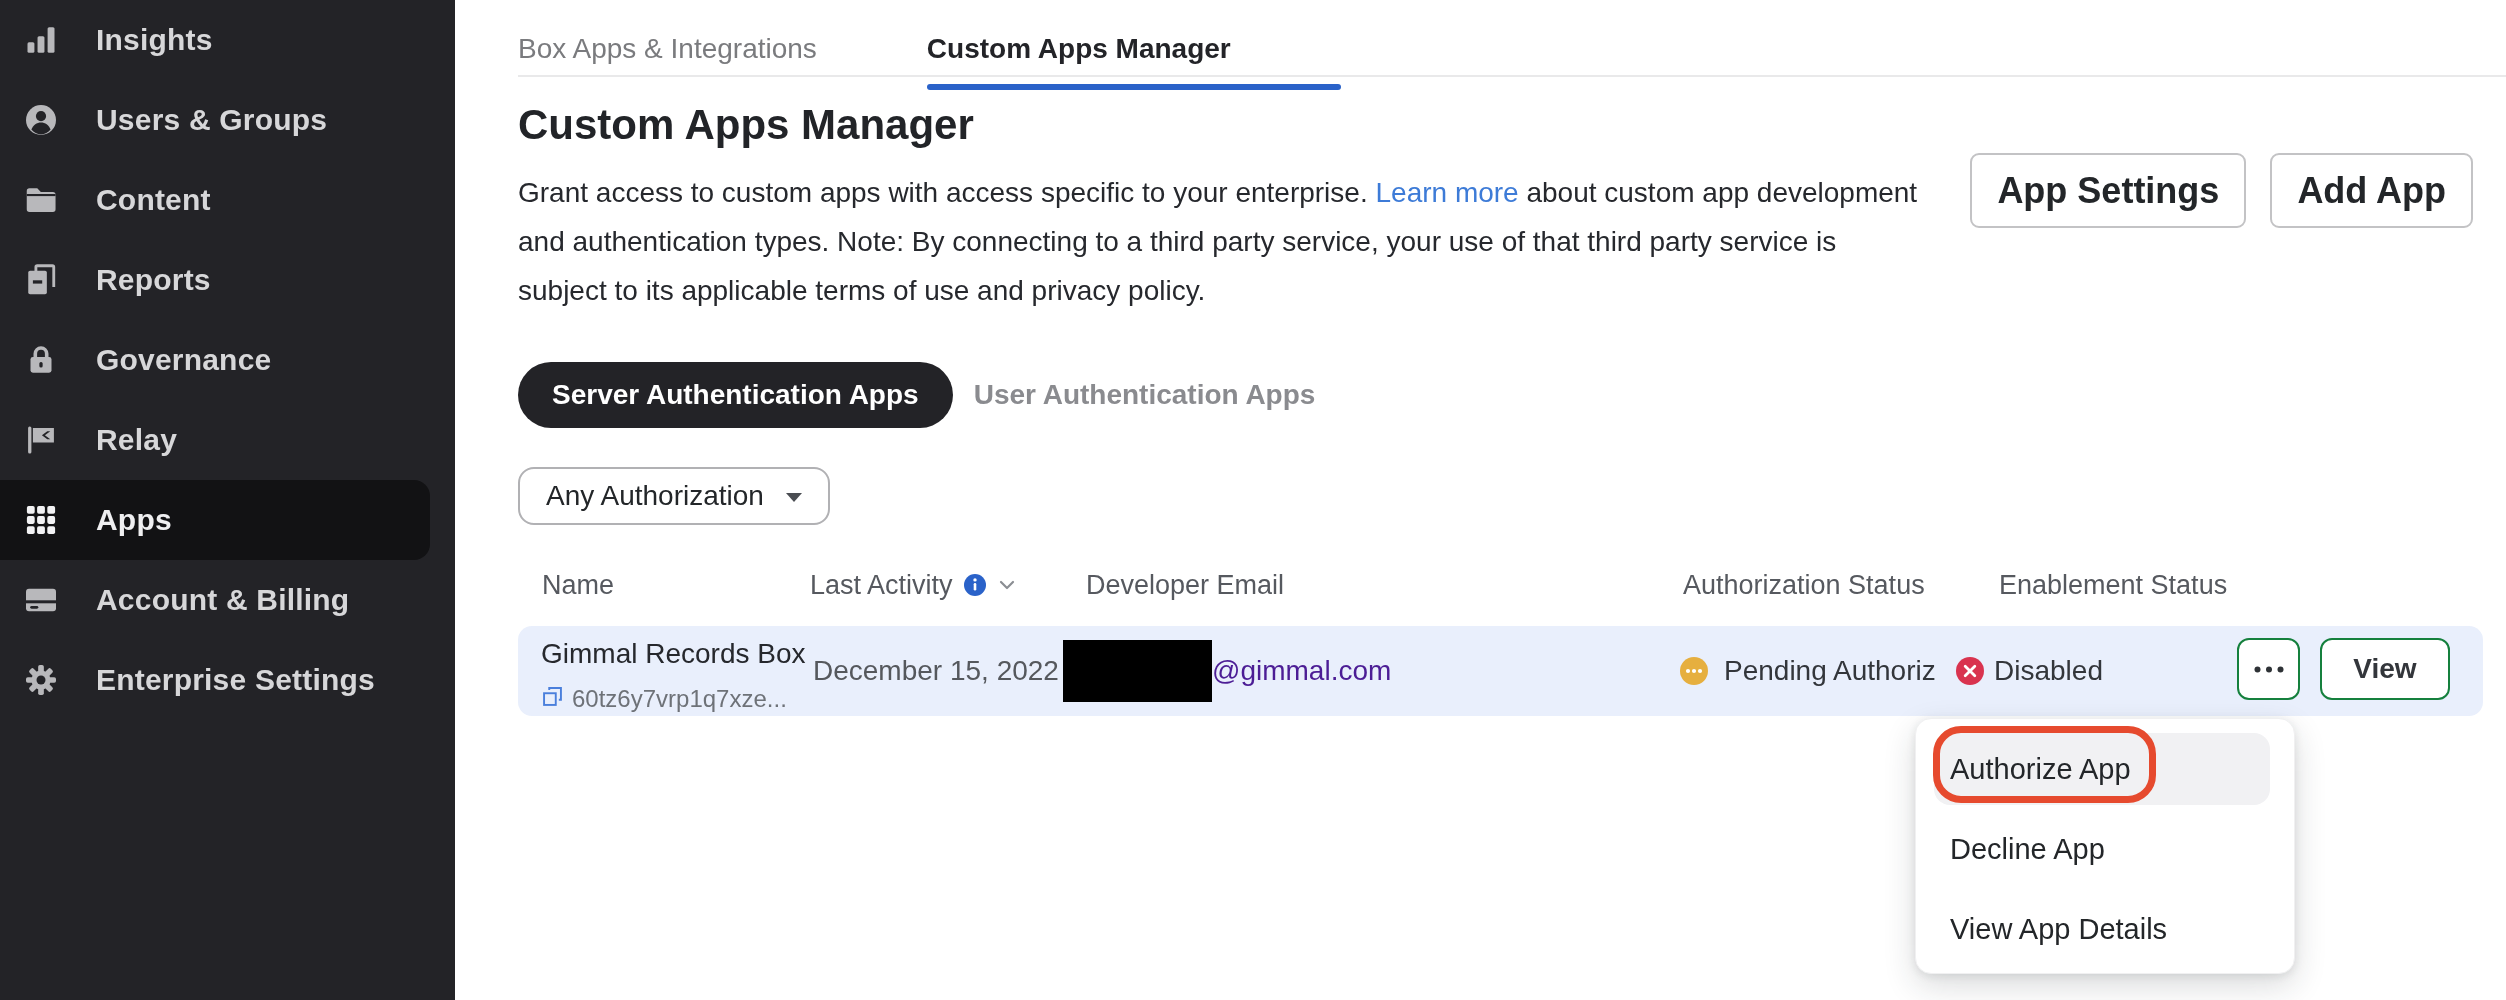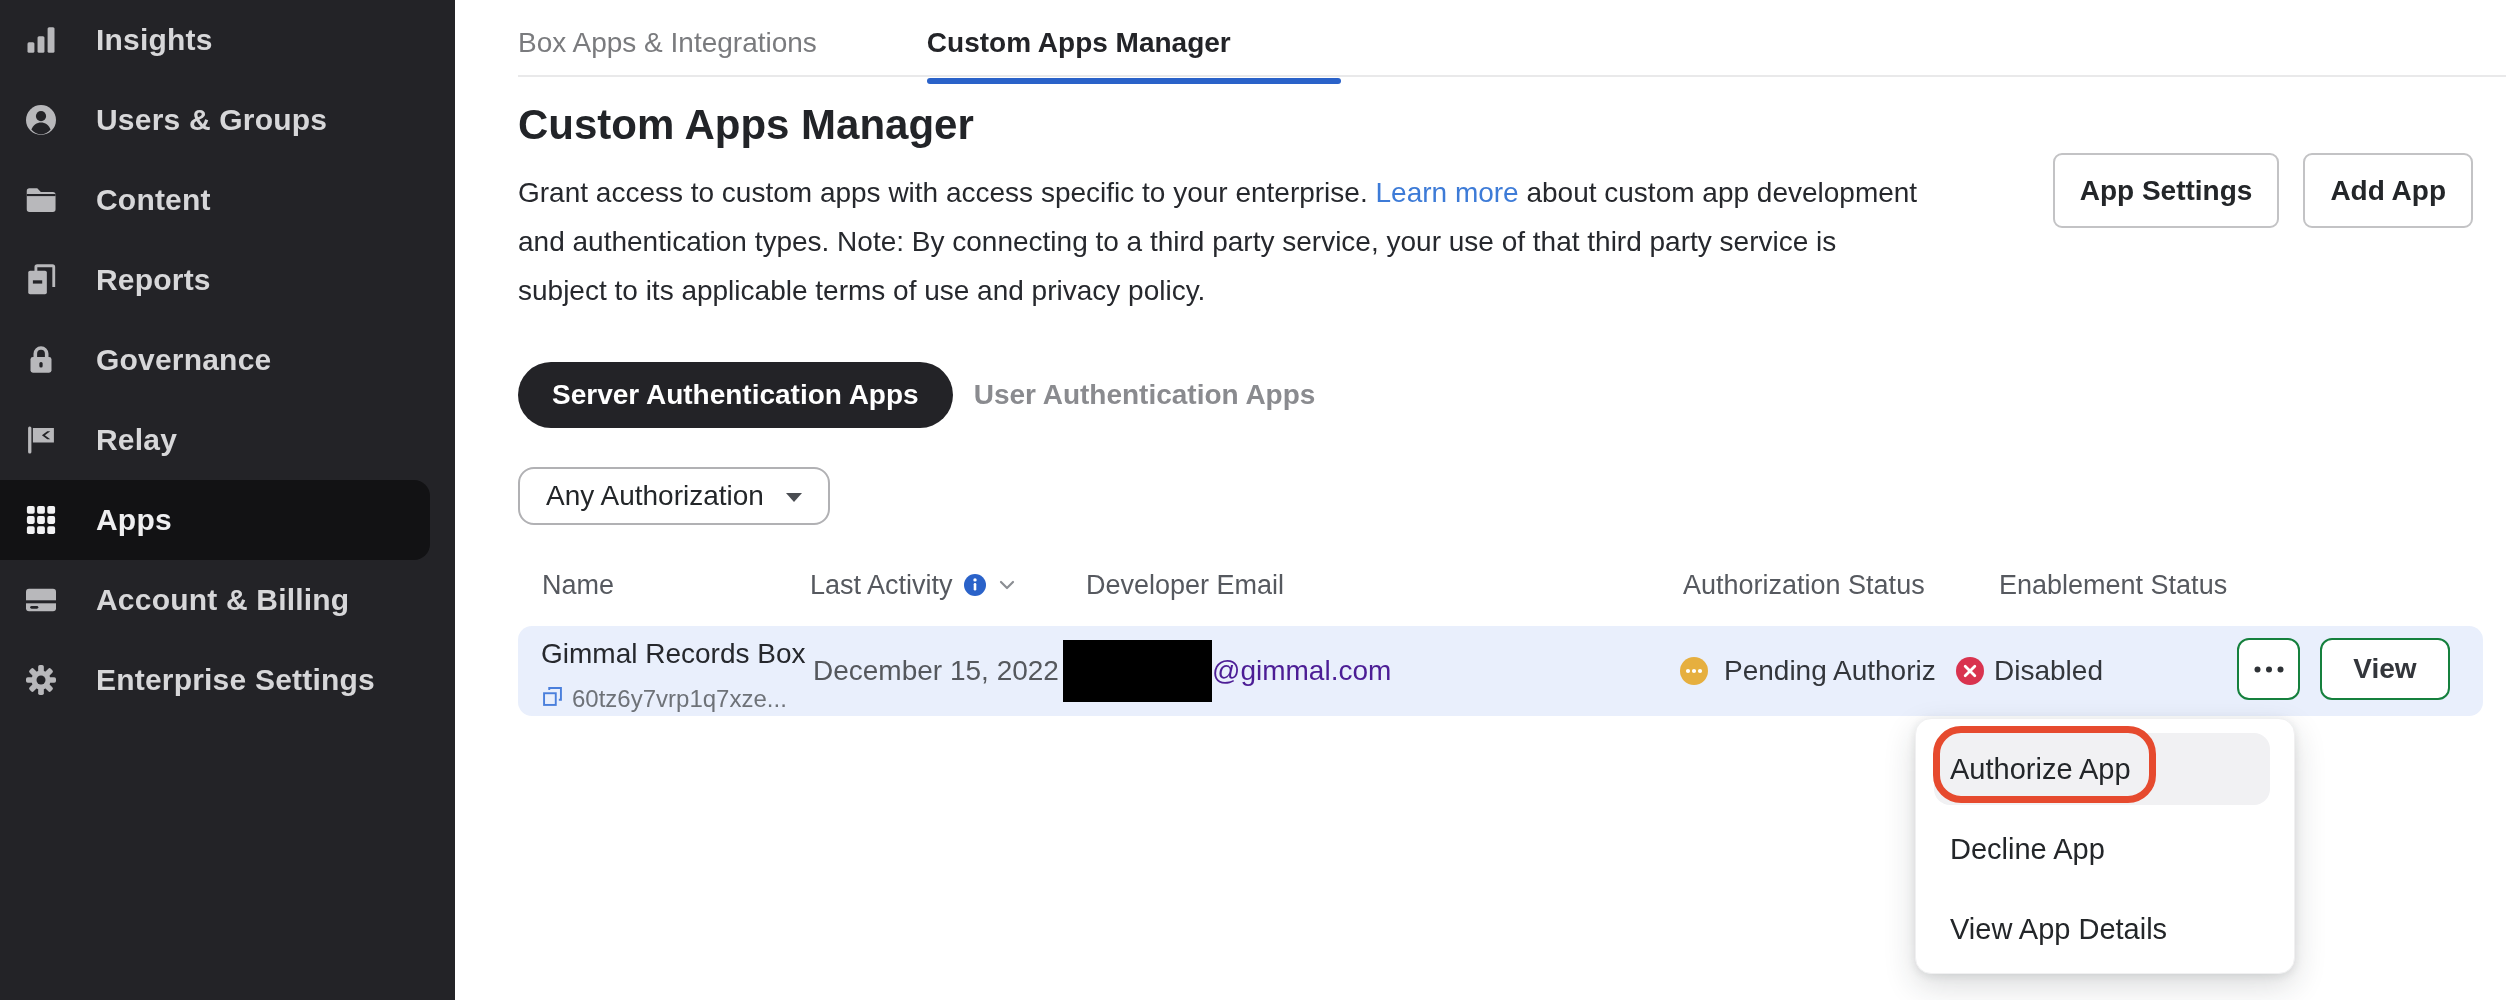--- a/index.html
+++ b/index.html
@@ -37,21 +37,21 @@
     font-size: 30px;
     font-weight: 600;
     letter-spacing: 0.2px;
     white-space: nowrap;
   }
   .nav-item.active .nav-label { color: #efeff1; }
 
   
   .tabs {
     position: absolute; left: 518px; top: 0; height: 89px;
-    display: flex; align-items: center; padding-top: 21px;
+    display: flex; align-items: flex-end; padding-top: 21px;
   }
   .tabs-underline-track {
     position: absolute; left: 518px; right: 0; top: 75px; height: 2px;
     background: #e9e9ea;
   }
   .tab {
     position: relative;
     padding-right: 110px;
     font-size: 28px;
     color: #7a7b7e;
@@ -80,21 +80,21 @@
     position: absolute; top: 153px; right: 33px;
     display: flex; gap: 24px;
   }
   .btn-outline {
     height: 75px;
     padding: 0 25px;
     background: #fff;
     border: 2px solid #c3c3c5;
     border-radius: 9px;
     font-family: inherit;
-    font-size: 28px; font-weight: 700; color: #232629;
+    font-size: 36px; font-weight: 700; color: #232629;
     cursor: pointer;
     white-space: nowrap;
   }
 
   
   .auth-toggle {
     position: absolute; left: 518px; top: 362px;
     display: flex; align-items: center; gap: 21px;
   }
   .toggle-pill {

